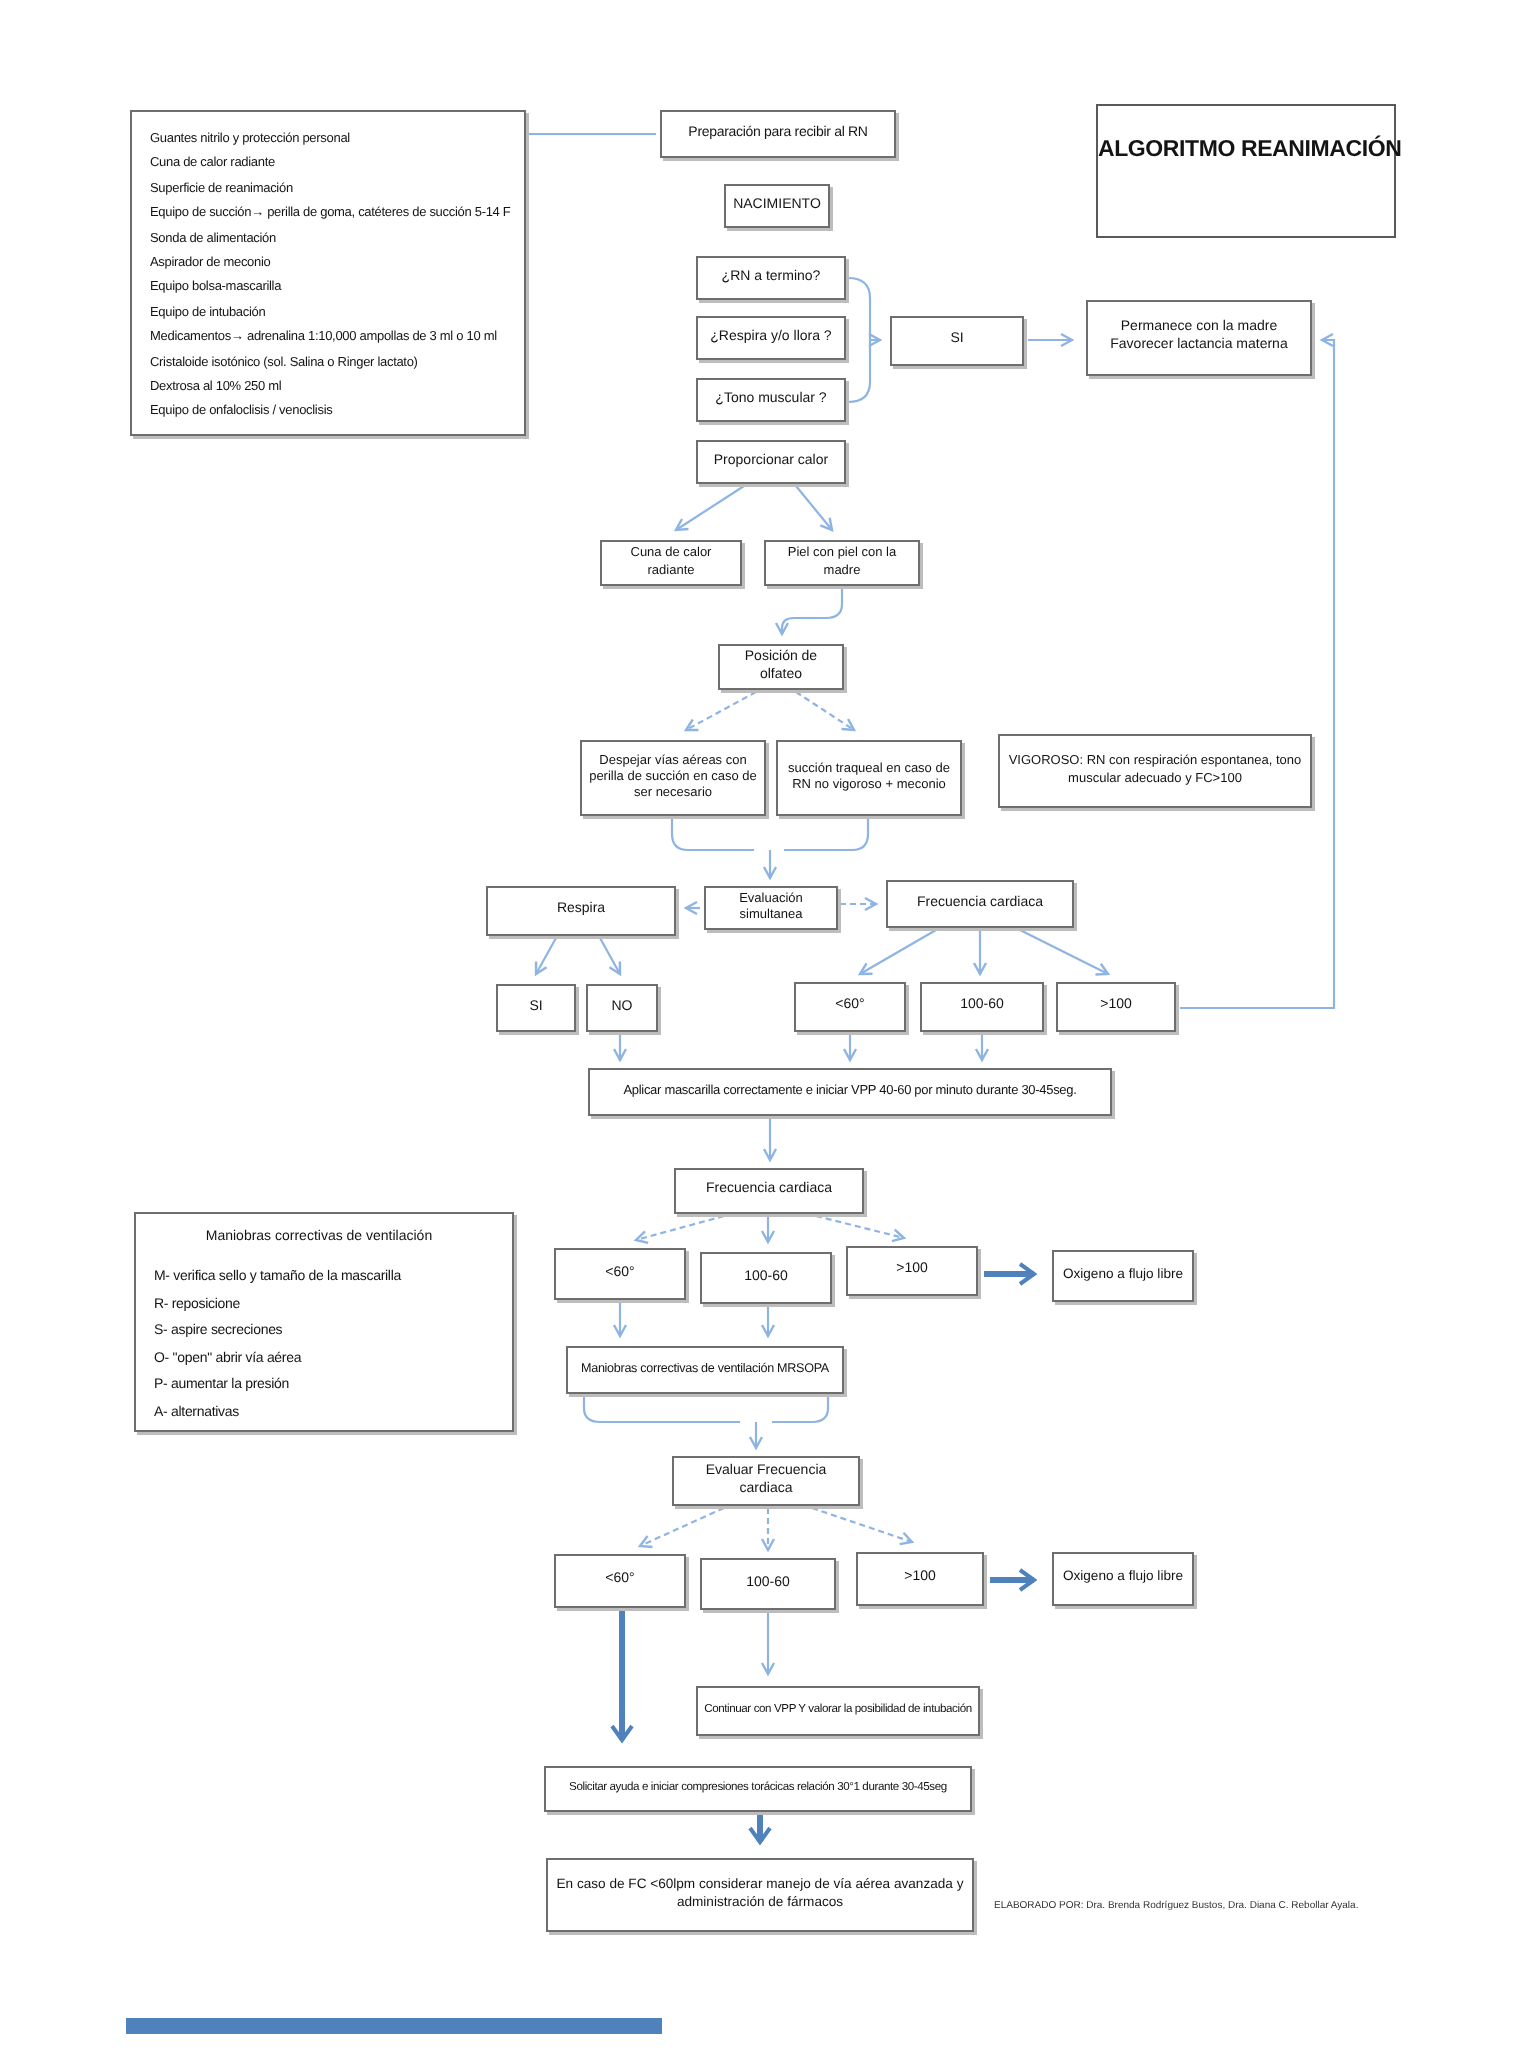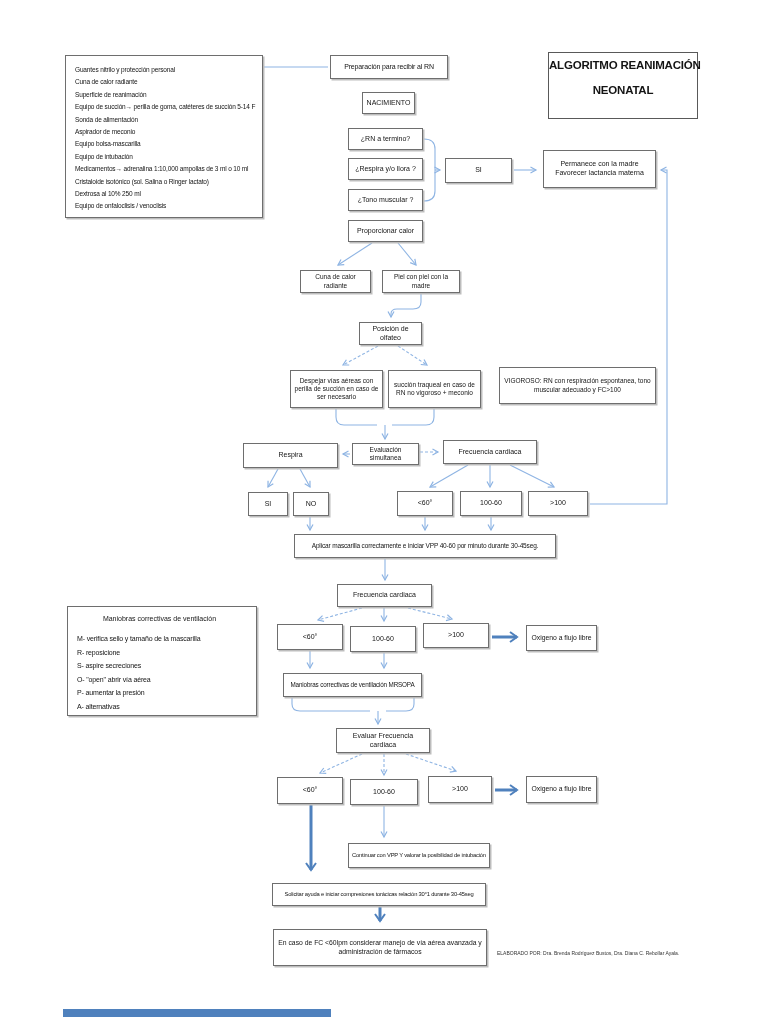--- a/index.html
+++ b/index.html
@@ -12,21 +12,21 @@
   .nowrap{white-space:nowrap;letter-spacing:-0.15px;}
   .panel{position:absolute;background:#fff;border:1px solid #6e6e6e;
          box-shadow:1.5px 1.5px 0 #bdbdbd;box-sizing:border-box;}
   .panel .ln{font-size:6.5px;line-height:12.4px;white-space:nowrap;letter-spacing:-0.15px;}
   #equipment{padding:8px 0 0 9px;}
   #maniobras{padding:6px 0 0 9px;}
   #maniobras .ptitle{font-size:7px;text-align:center;margin:2px 14px 10px 0;}
   #maniobras .ln{font-size:7px;line-height:13.5px;}
   #title-box{position:absolute;left:548px;top:52px;width:150px;height:67px;
              border:1px solid #595959;box-sizing:border-box;text-align:center;
-             font-weight:bold;font-size:11.5px;letter-spacing:-0.2px;
+             font-weight:bold;font-size:11.5px;letter-spacing:-0.2px;padding-top:10px;
              line-height:25px;white-space:nowrap;}
   #credit{position:absolute;left:497px;top:950px;width:180px;font-size:5px;color:#333;
           white-space:nowrap;}
   #footer-bar{position:absolute;left:63px;top:1009px;width:268px;height:8px;background:#4f81bd;}
   svg.wires{position:absolute;left:0;top:0;pointer-events:none;}
   .w{stroke:#8eb4e3;stroke-width:1.1;fill:none;}
   .wd{stroke:#8eb4e3;stroke-width:1.1;fill:none;stroke-dasharray:3 2;}
   .wt{stroke:#4f81bd;stroke-width:3;fill:none;}
   .two-line div{display:block;}
 </style>
@@ -118,21 +118,20 @@
     <div class="ln">Equipo bolsa-mascarilla</div>
     <div class="ln">Equipo de intubación</div>
     <div class="ln">Medicamentos→ adrenalina 1:10,000 ampollas de 3  ml o 10 ml</div>
     <div class="ln">Cristaloide  isotónico (sol. Salina o Ringer lactato)</div>
     <div class="ln">Dextrosa al 10% 250 ml</div>
     <div class="ln">Equipo de onfaloclisis / venoclisis</div>
   </div>
 
   <div id="title-box">
     <div>ALGORITMO REANIMACIÓN</div>
-    <div>NEONATAL</div>
   </div>
 
   <div class="node nowrap" style="left:330px;top:55px;width:118px;height:24px">Preparación para  recibir al RN</div>
   <div class="node" style="left:362px;top:92px;width:53px;height:22px">NACIMIENTO</div>
   <div class="node" style="left:348px;top:128px;width:75px;height:22px">¿RN a termino?</div>
   <div class="node" style="left:348px;top:158px;width:75px;height:22px">¿Respira y/o llora ?</div>
   <div class="node" style="left:348px;top:189px;width:75px;height:22px">¿Tono muscular ?</div>
   <div class="node" style="left:445px;top:158px;width:67px;height:25px">SI</div>
   <div class="node two-line" style="left:543px;top:150px;width:113px;height:38px;flex-direction:column">
     <div>Permanece con la madre</div>

